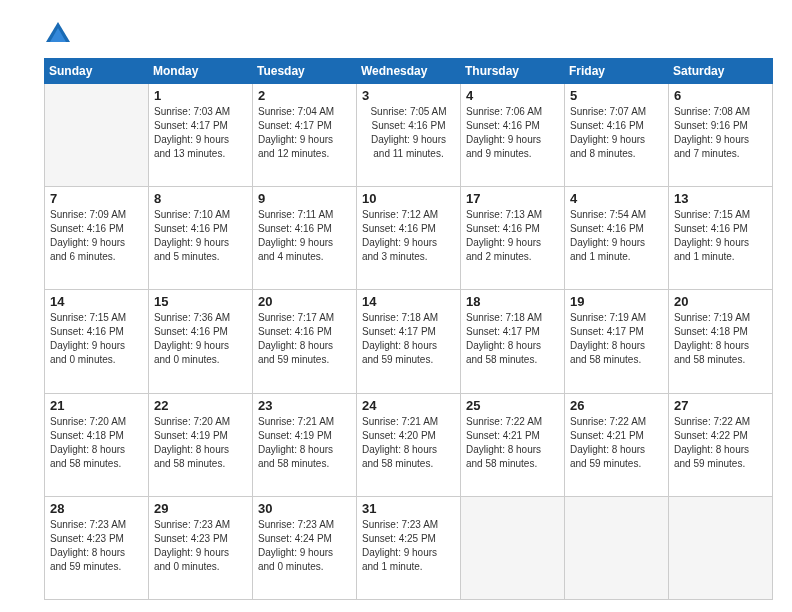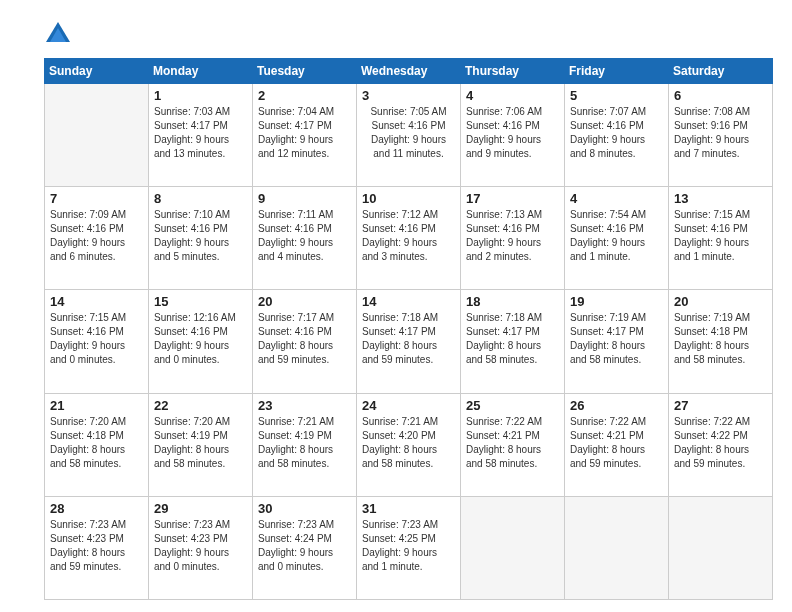--- a/index.html
+++ b/index.html
@@ -239,21 +239,21 @@
         <tr>
           <td>
             <span class="day-number">14</span>
             <div class="cell-text" style="white-space: pre-line;">Sunrise: 7:15 AM
 Sunset: 4:16 PM
 Daylight: 9 hours
 and 0 minutes.</div>
           </td>
           <td>
             <span class="day-number">15</span>
-            <div class="cell-text" style="white-space: pre-line;">Sunrise: 12:16 AM
+            <div class="cell-text" style="white-space: pre-line;">Sunrise: 7:36 AM
 Sunset: 4:16 PM
 Daylight: 9 hours
 and 0 minutes.</div>
           </td>
           <td>
             <span class="day-number">20</span>
             <div class="cell-text" style="white-space: pre-line;">Sunrise: 7:17 AM
 Sunset: 4:16 PM
 Daylight: 8 hours
 and 59 minutes.</div>

